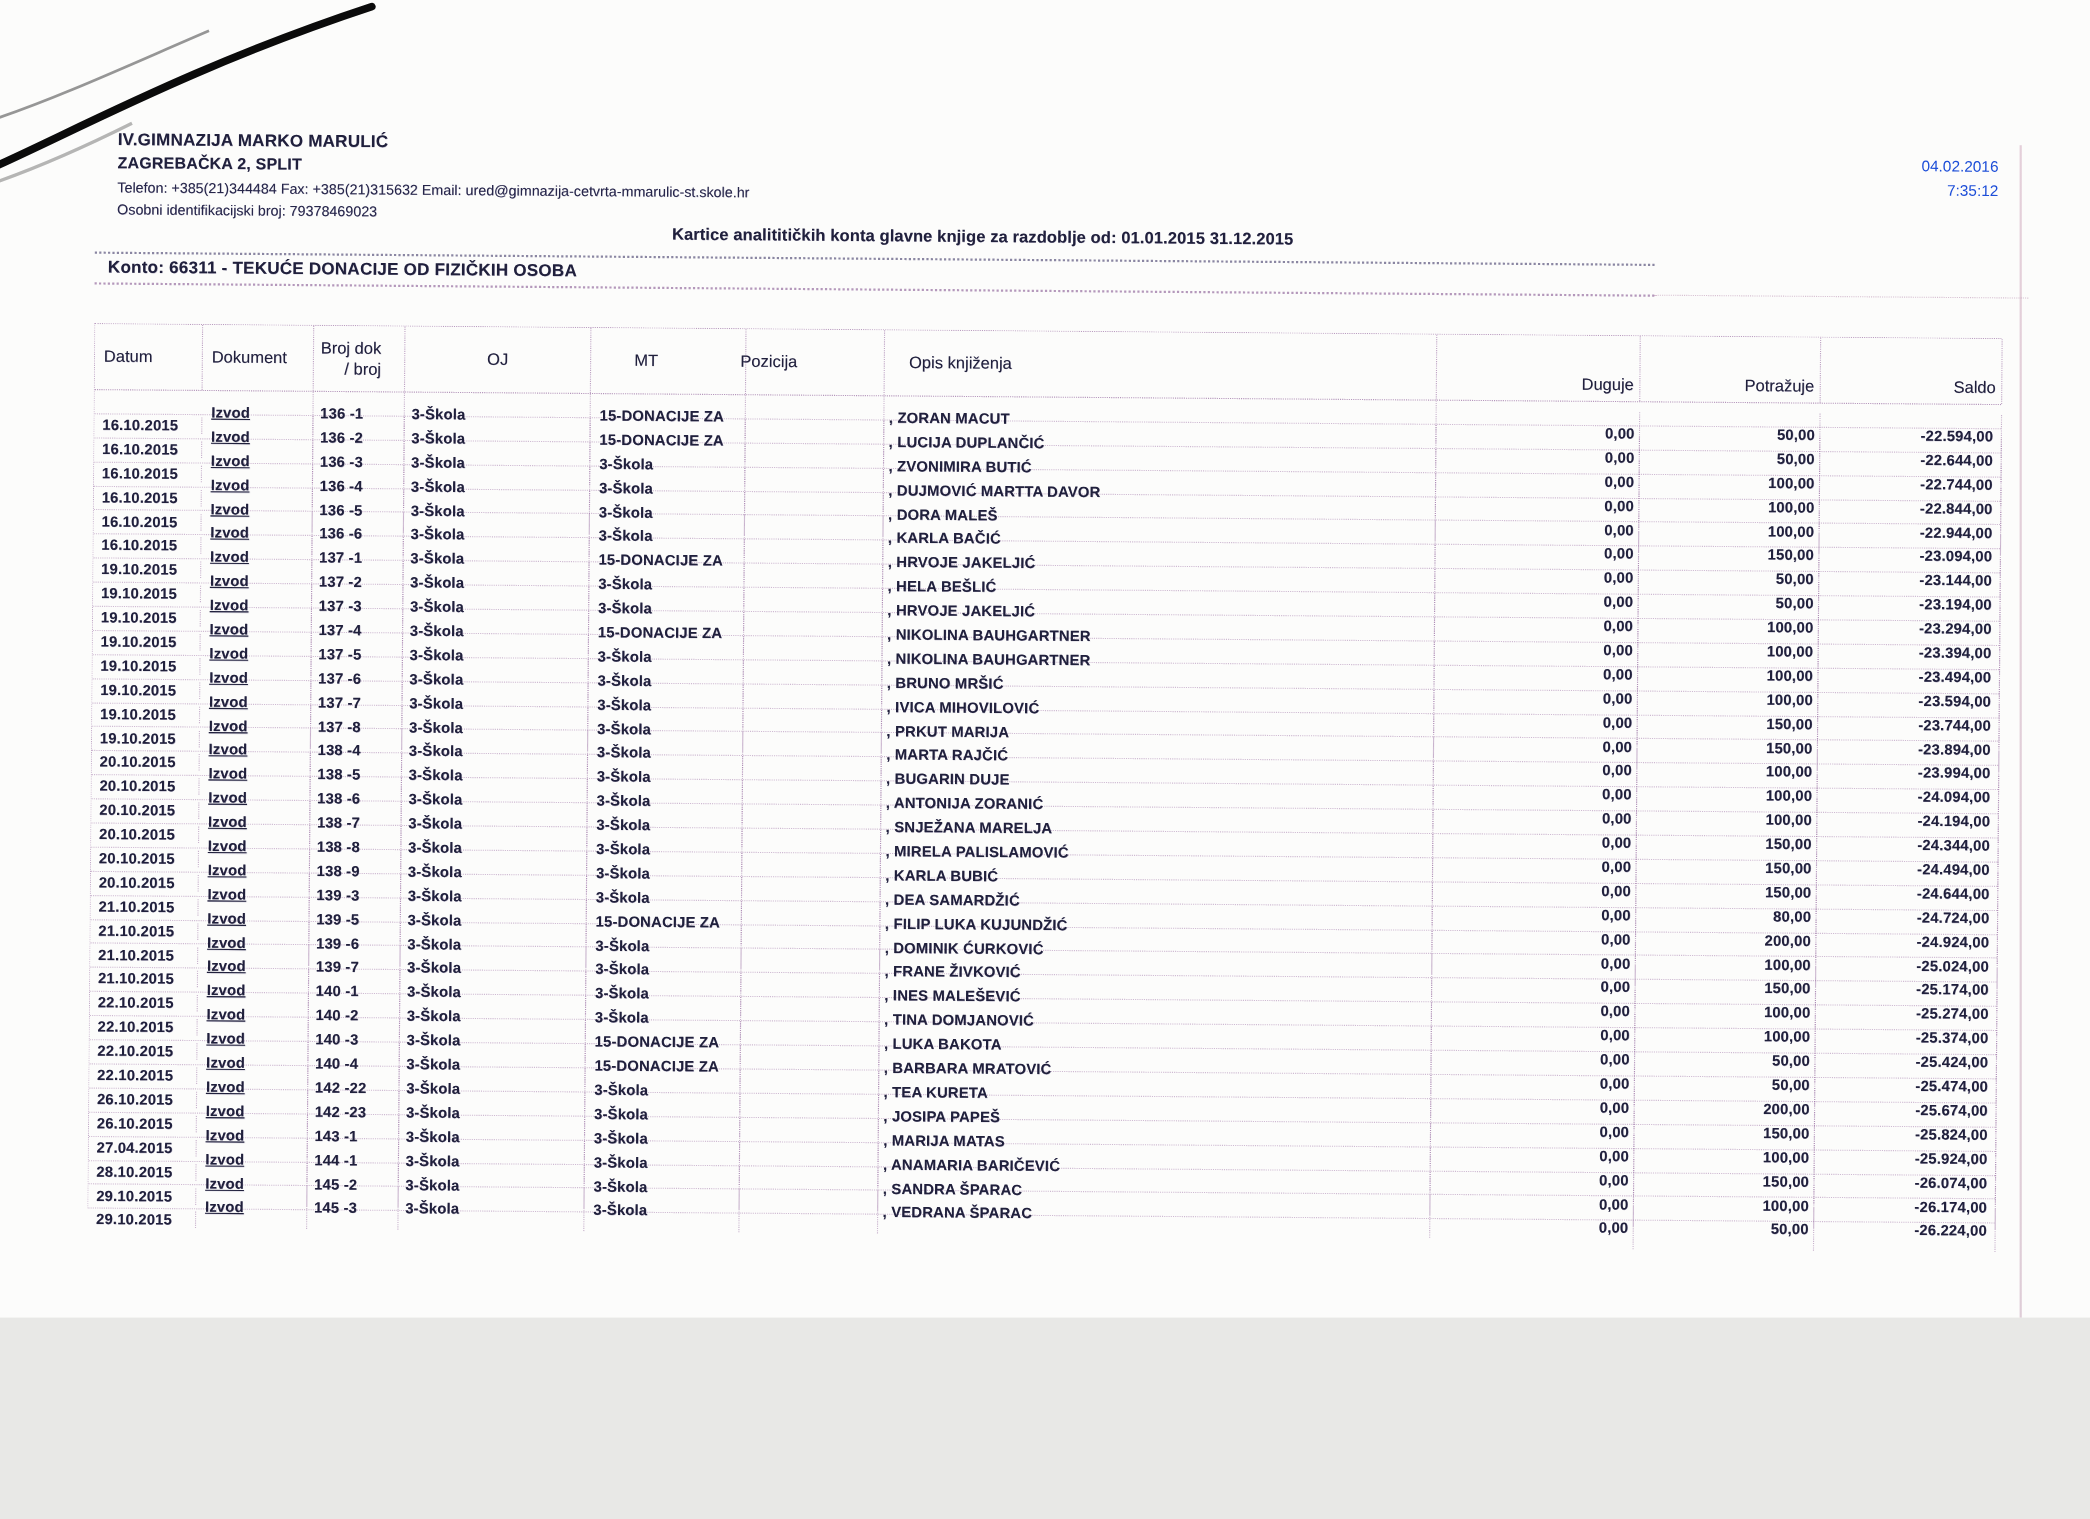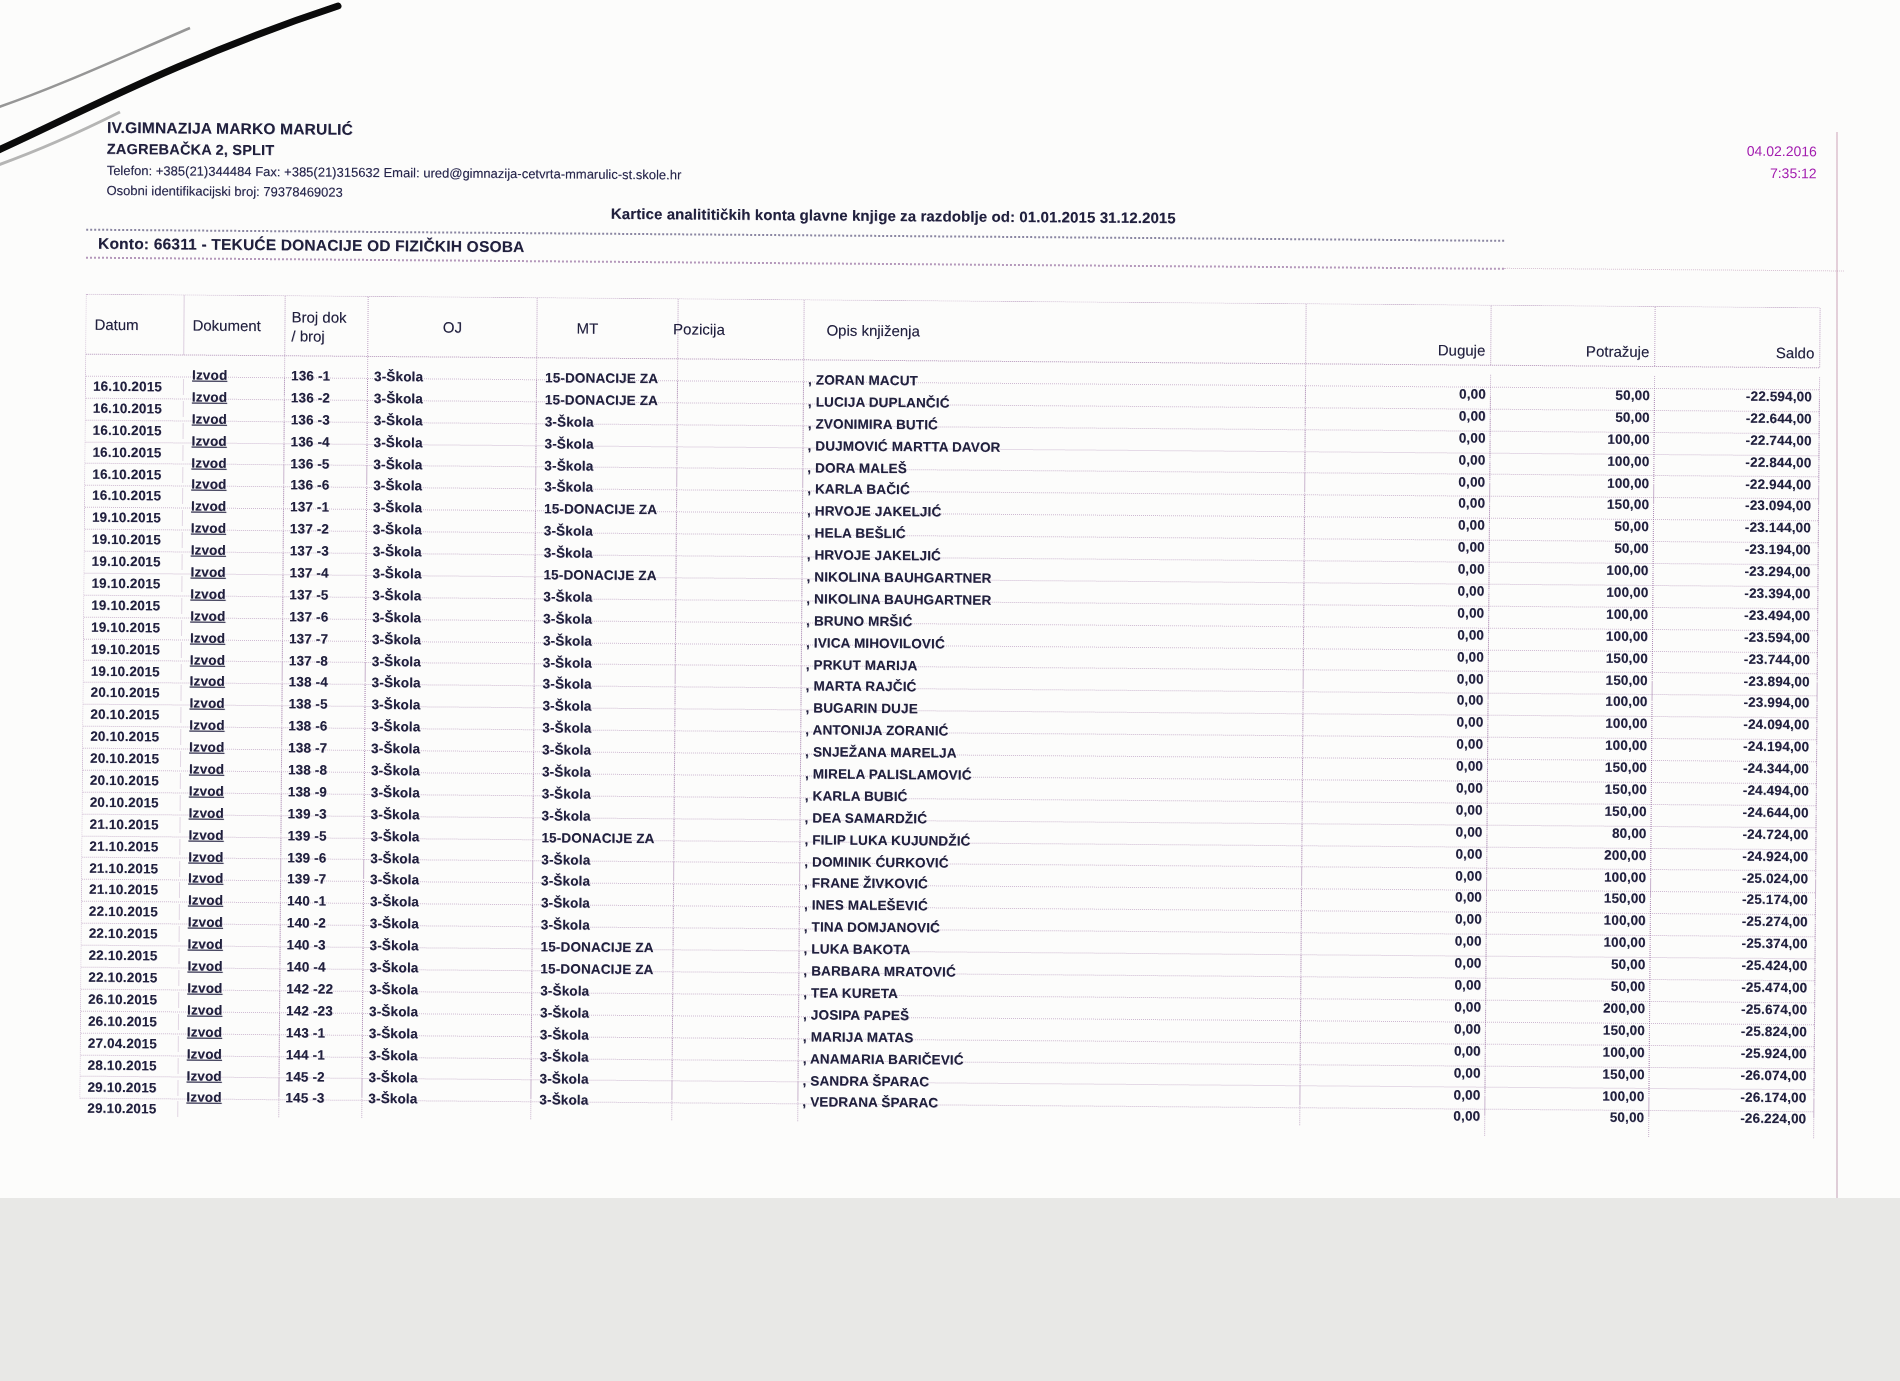--- a/index.html
+++ b/index.html
@@ -21,21 +21,21 @@
   .txt { text-shadow:0.3px 0.3px 0.5px rgba(40,30,90,0.35); }
 
   
   .org-block { position:absolute; left:108px; top:118px; }
   .org-name { font-size:15.5px; font-weight:bold; letter-spacing:.2px; }
   .org-addr { font-size:14.5px; font-weight:600; margin-top:4px; letter-spacing:.2px; }
   .org-contact { font-size:13px; font-weight:500; margin-top:6px; color:#26264a; }
   .org-oib { font-size:13px; font-weight:500; margin-top:5px; color:#26264a; }
 
   .datetime { position:absolute; right:82px; top:126px; text-align:right;
-              font-size:14px; font-weight:500; color:#a21caf; line-height:22px; }
+              font-size:14px; font-weight:500; color:#1d4ed8; line-height:22px; }
 
   .report-title { position:absolute; left:0; top:200px; width:1790px;
                   text-align:center; font-size:15px; font-weight:600; letter-spacing:.1px; }
 
   .konto-box { position:absolute; left:88px; top:228px; width:1418px; height:30px;
                border-top:2px dotted rgba(110,105,140,.8);
                border-bottom:2px dotted rgba(150,110,160,.7);
                font-size:15.5px; font-weight:bold; letter-spacing:.2px;
                padding-left:12px; display:flex; align-items:center; }
   .konto-tail { position:absolute; left:1506px; top:256px; width:340px; height:0;
@@ -45,21 +45,21 @@
   .doc-table { position:absolute; left:88px; top:293px; width:1734px;
                border-top:1.5px dotted rgba(150,105,160,.65);
                border-left:1px dotted rgba(150,105,160,.55); }
   .grid-row { display:grid;
               grid-template-columns:98px 101px 83px 169px 141px 126px 502px 185px 164px 165px; }
   .hdr { height:60px; border-bottom:1.5px dotted rgba(150,105,160,.7);
          font-size:15px; font-weight:500; }
   .hdr > div { border-right:1px dotted rgba(150,105,160,.6);
                display:flex; align-items:center; }
   .hc-left { padding-left:8px; }
-  .hc-2line { padding-left:6px; white-space:pre-line; line-height:19px; }
+  .hc-2line { padding-left:6px; white-space:pre-line; line-height:19px;text-align:right; }
   .hc-center { justify-content:center; }
   .hc-opis { padding-left:22px; }
   .hc-num { justify-content:flex-end; align-items:flex-end !important;
             padding-right:5px; padding-bottom:6px; }
   .shift-mt { transform:translateX(-20px); }
   .shift-poz { transform:translateX(-42px); }
 
   .body-row { height:21.9px; border-bottom:1px dotted rgba(150,105,160,.45);
               font-size:13.5px; font-weight:600; letter-spacing:.15px; }
   .body-row > div { border-right:1px dotted rgba(150,105,160,.5);

